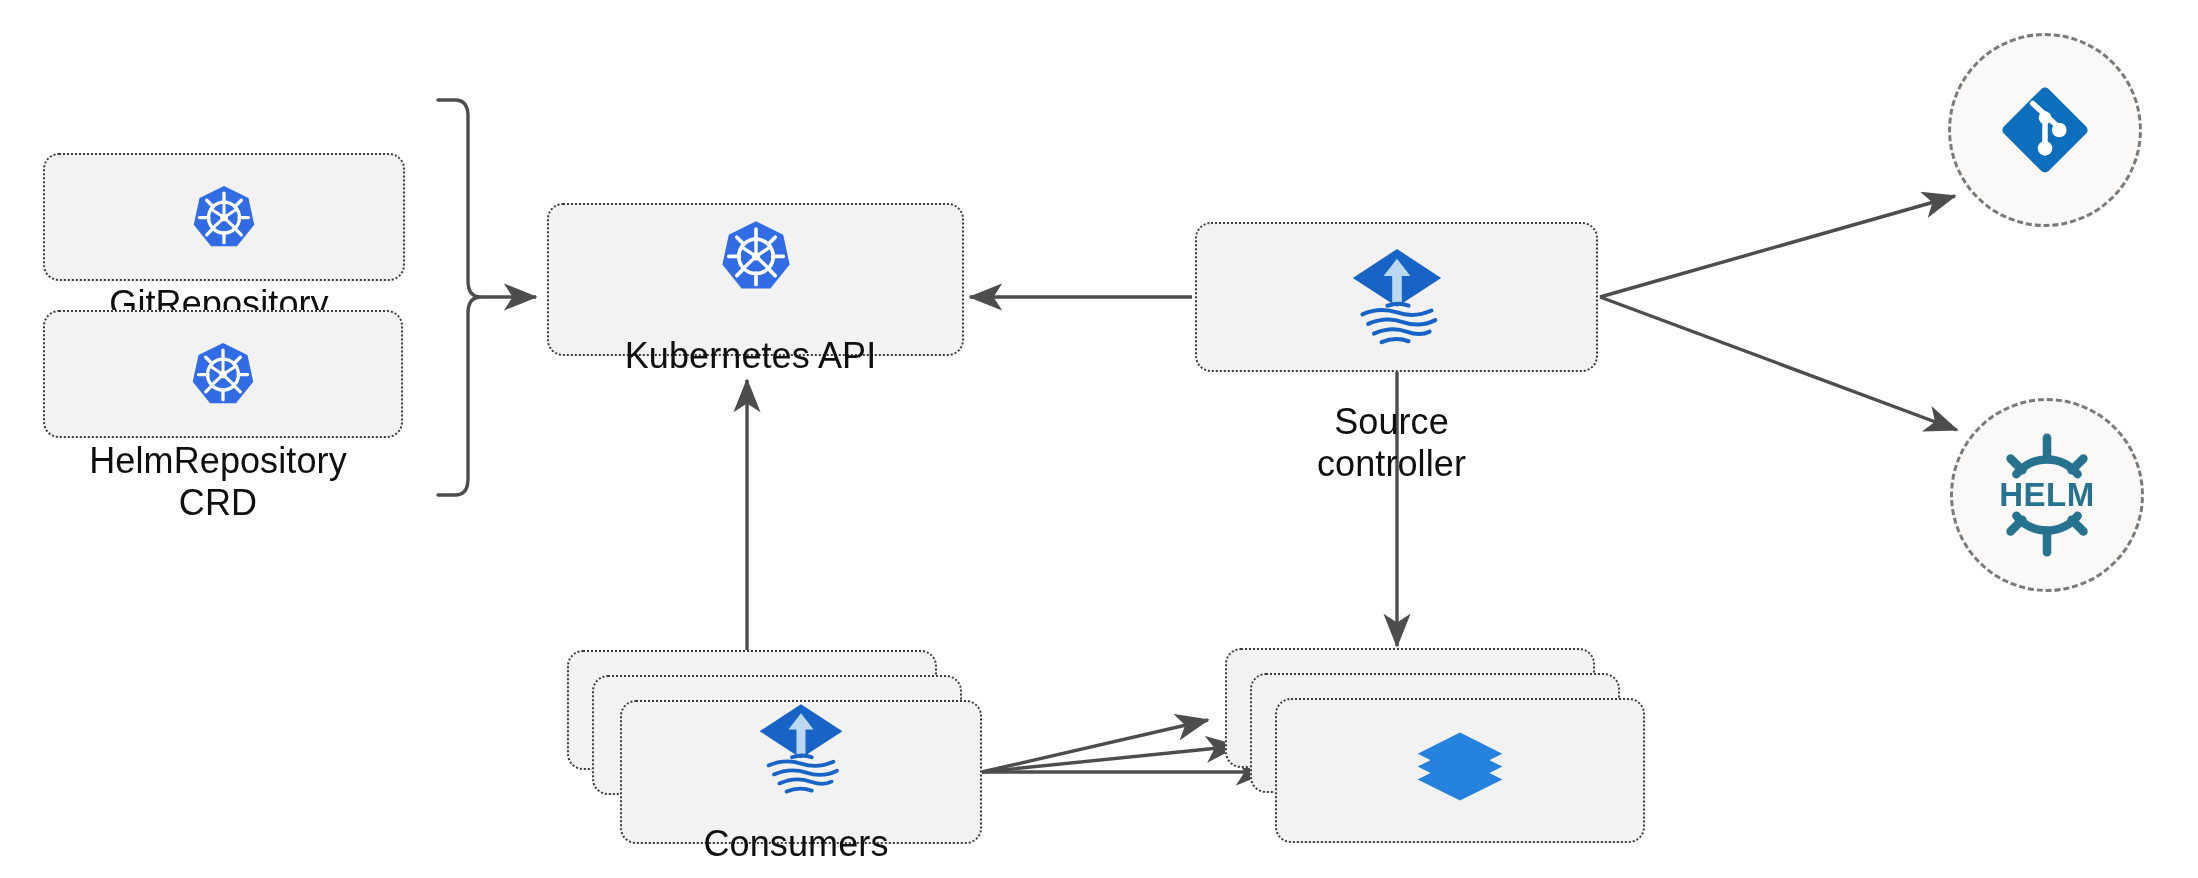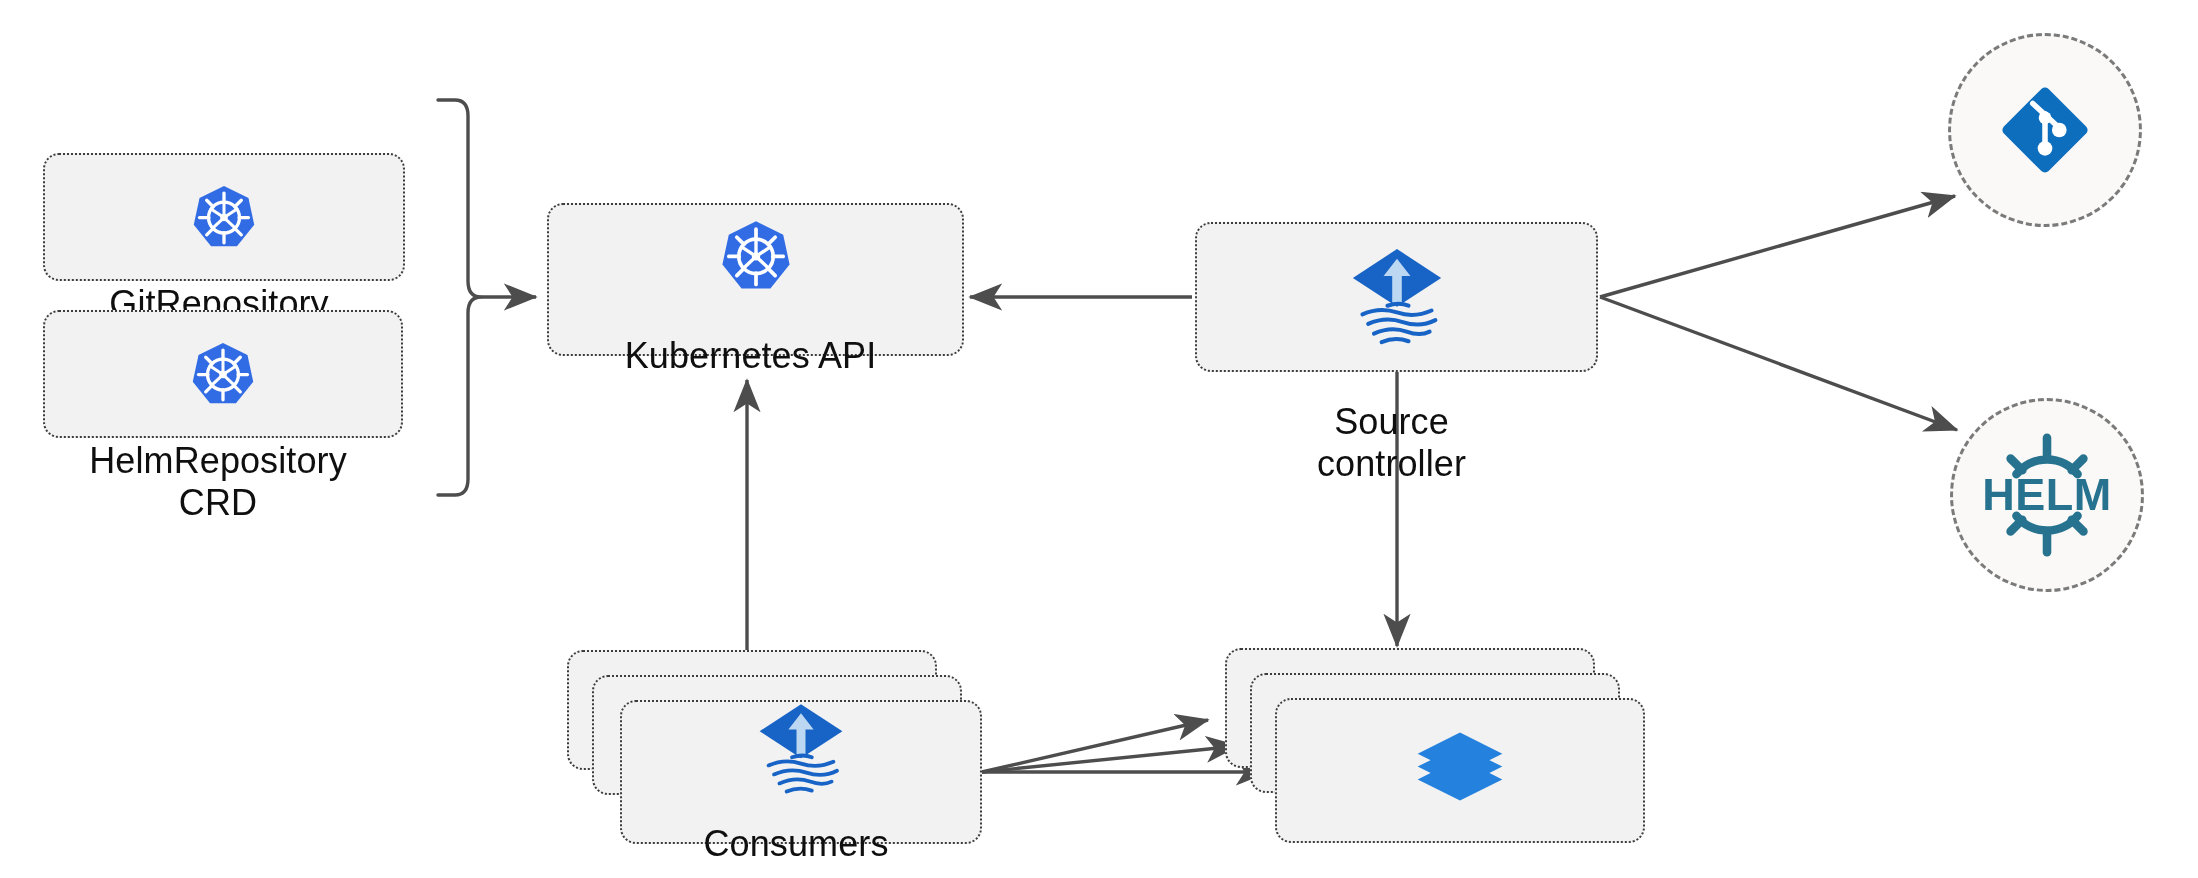--- a/index.html
+++ b/index.html
@@ -277,18 +277,18 @@
           <path d="M26.5 66 A 30 30 0 0 0 73.5 66"></path>
           <line x1="50" y1="6" x2="50" y2="19"></line>
           <line x1="50" y1="81" x2="50" y2="94"></line>
           <line x1="22" y1="22" x2="31" y2="31"></line>
           <line x1="69" y1="69" x2="78" y2="78"></line>
           <line x1="78" y1="22" x2="69" y2="31"></line>
           <line x1="31" y1="69" x2="22" y2="78"></line>
         </g>
       </svg>
       <span style="position:absolute;left:0;right:0;top:50%;transform:translateY(-50%);
-                   text-align:center;color:#27738F;font-size:45px;font-weight:bold;
+                   text-align:center;color:#27738F;font-size:33px;font-weight:bold;
                    letter-spacing:0.5px;font-family:'Liberation Sans',sans-serif;">HELM</span>
     </span>
   </div>
 
 </div>
 
 </body></html>

